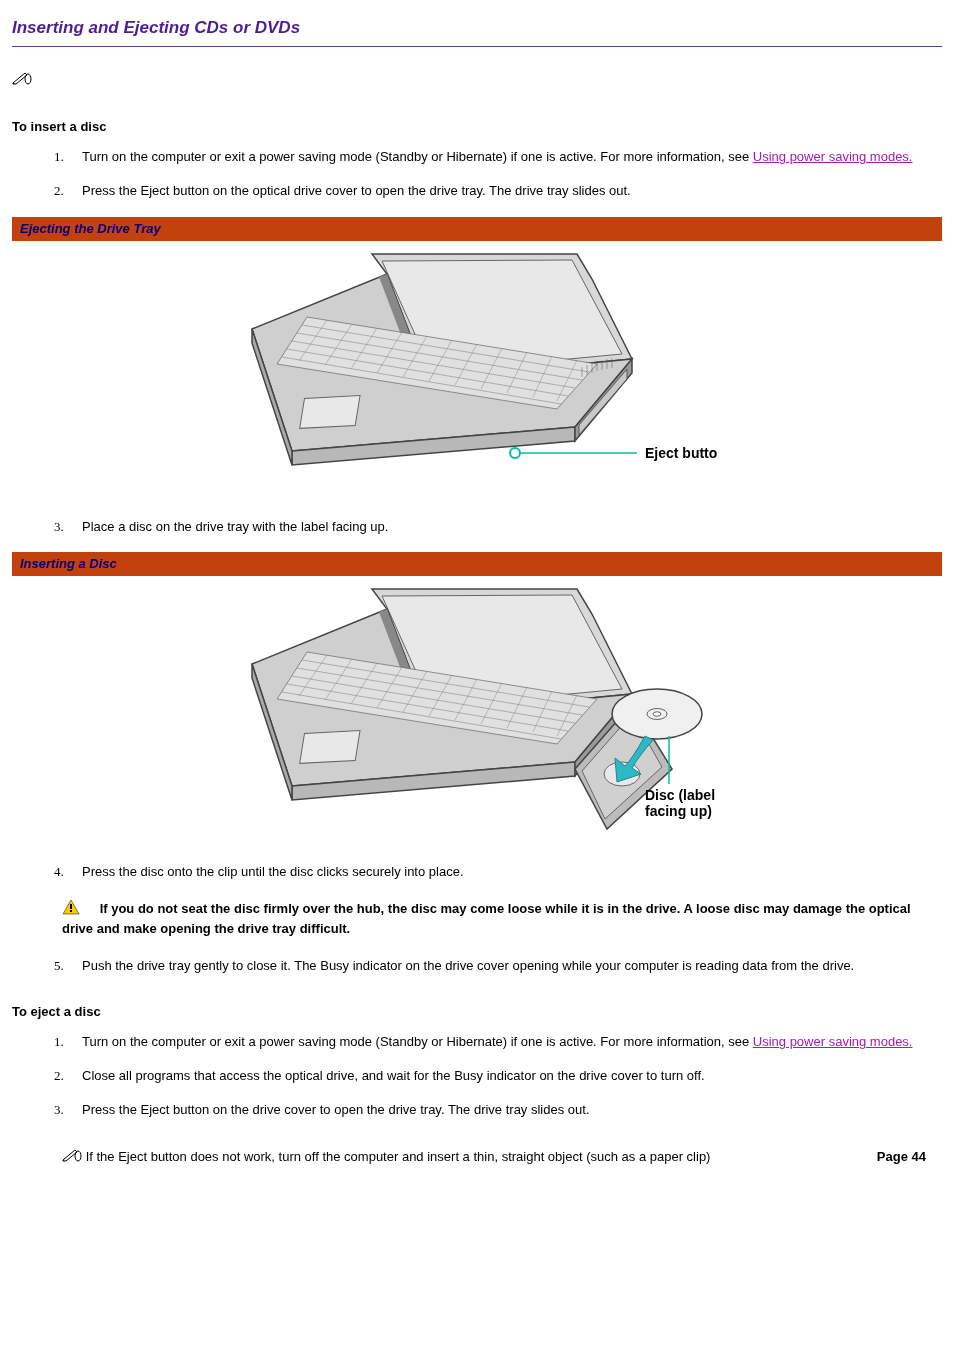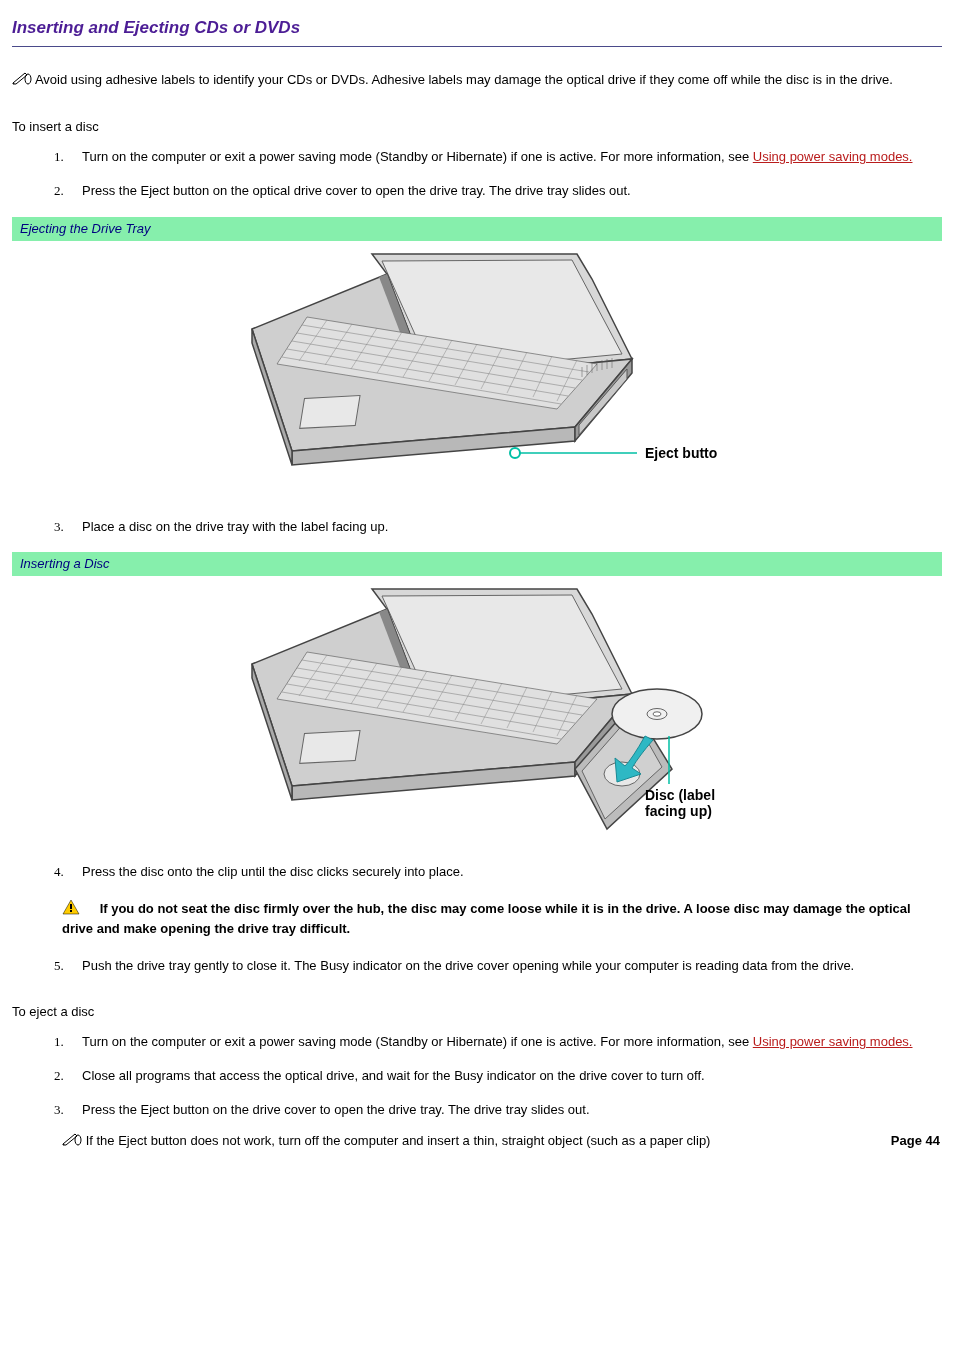--- a/index.html
+++ b/index.html
@@ -26,21 +26,21 @@
       margin: 0 0 24px 0;
     }
     .note-icon {
       display: inline-block;
       vertical-align: middle;
     }
     .note-text {
       font-size: 13px;
     }
     .section-heading {
-      font-weight: normal;
+      font-weight: bold;
       font-size: 13px;
       margin: 28px 0 12px 0;
     }
     ol {
       list-style: none;
       padding-left: 0;
       margin: 0;
       counter-reset: item;
     }
     ol > li {
@@ -51,27 +51,27 @@
     }
     ol > li::before {
       content: counter(item) ".";
       position: absolute;
       left: 42px;
       top: 0;
       font-family: Georgia, serif;
       font-size: 13px;
     }
     a.link {
-      color: #b91c1c;
+      color: #a21caf;
       text-decoration: underline;
     }
     .figure-caption {
-      background: #86efac;
+      background: #c2410c;
       color: #000080;
-      font-weight: normal;
+      font-weight: bold;
       font-style: italic;
       font-size: 13px;
       padding: 3px 8px;
       margin: 8px 0 4px 0;
     }
     .figure-container {
       text-align: center;
       margin: 8px 0 24px 0;
     }
     .warning-icon {
@@ -84,21 +84,21 @@
       font-size: 13px;
     }
     .nested-note {
       margin: 18px 0 8px 0;
     }
     .nested-warning {
       margin: 18px 0 18px 0;
     }
     .page-number {
       position: absolute;
-      right: 2px;
+      right: 16px;
       font-weight: bold;
       font-size: 13px;
     }
     .footer-row {
       position: relative;
     }
 
     
     .laptop-svg { display: block; margin: 0 auto; }
     .callout-label {
@@ -115,21 +115,20 @@
 <hr class="title-underline">
 
 <p>
   <span class="note-icon">
     <svg width="20" height="14" viewBox="0 0 20 14">
       <path d="M1 12 L13 2 L15 4 L4 13 L1 13 Z" fill="none" stroke="#000" stroke-width="1"></path>
       <path d="M1 13 L1 12 L3 12 Z" fill="#000"></path>
       <ellipse cx="16" cy="8" rx="3" ry="5" fill="none" stroke="#000" stroke-width="1"></ellipse>
     </svg>
   </span>
-  <span class="note-text">Avoid using adhesive labels to identify your CDs or DVDs. Adhesive labels may damage the optical drive if they come off while the disc is in the drive.</span>
 </p>
 
 <p class="section-heading">To insert a disc</p>
 
 <ol>
   <li>
     <span>Turn on the computer or exit a power saving mode (Standby or Hibernate) if one is active. For more information, see </span><a href="#" class="link">Using power saving modes.</a>
   </li>
   <li>Press the Eject button on the optical drive cover to open the drive tray. The drive tray slides out.</li>
 </ol>
@@ -277,21 +276,21 @@
 
 <p class="section-heading">To eject a disc</p>
 
 <ol>
   <li>
     <span>Turn on the computer or exit a power saving mode (Standby or Hibernate) if one is active. For more information, see </span><a href="#" class="link">Using power saving modes.</a>
   </li>
   <li>Close all programs that access the optical drive, and wait for the Busy indicator on the drive cover to turn off.</li>
   <li>
     <span>Press the Eject button on the drive cover to open the drive tray. The drive tray slides out.</span>
-    <div class="nested-note footer-row" style="margin-top:12px; margin-left:-20px;">
+    <div class="nested-note footer-row" style="margin-top:28px; margin-left:-20px;">
       <span class="note-icon">
         <svg width="20" height="14" viewBox="0 0 20 14">
           <path d="M1 12 L13 2 L15 4 L4 13 L1 13 Z" fill="none" stroke="#000" stroke-width="1"></path>
           <path d="M1 13 L1 12 L3 12 Z" fill="#000"></path>
           <ellipse cx="16" cy="8" rx="3" ry="5" fill="none" stroke="#000" stroke-width="1"></ellipse>
         </svg>
       </span>
       <span class="note-text">If the Eject button does not work, turn off the computer and insert a thin, straight object (such as a paper clip)</span>
       <span class="page-number">Page 44</span>
     </div>

